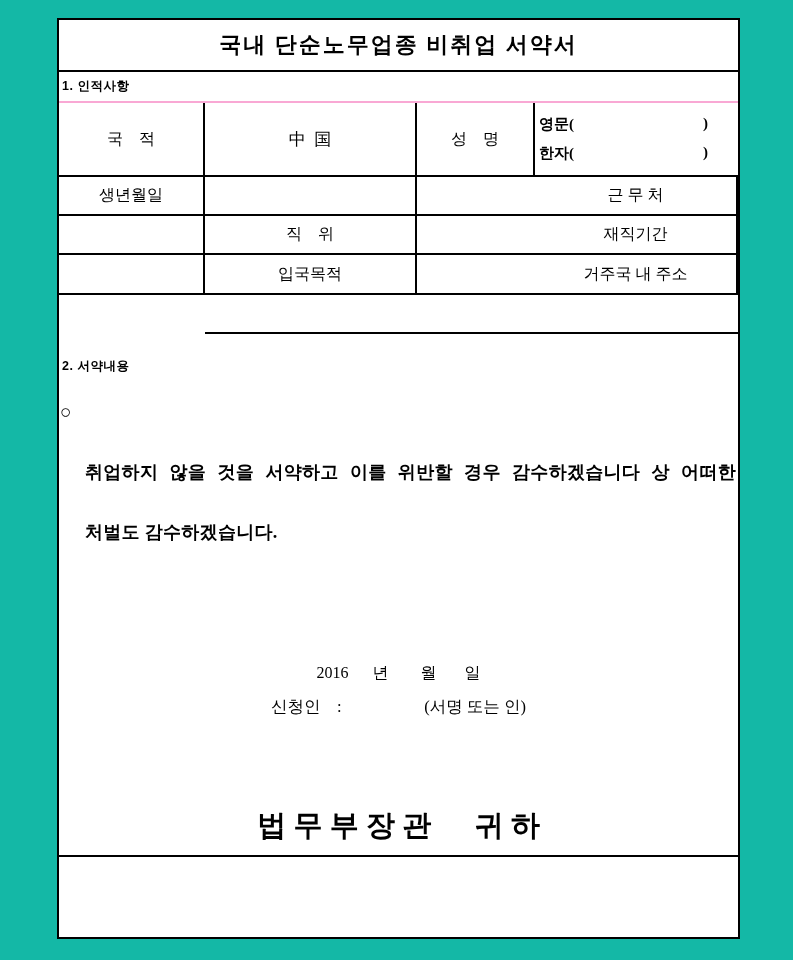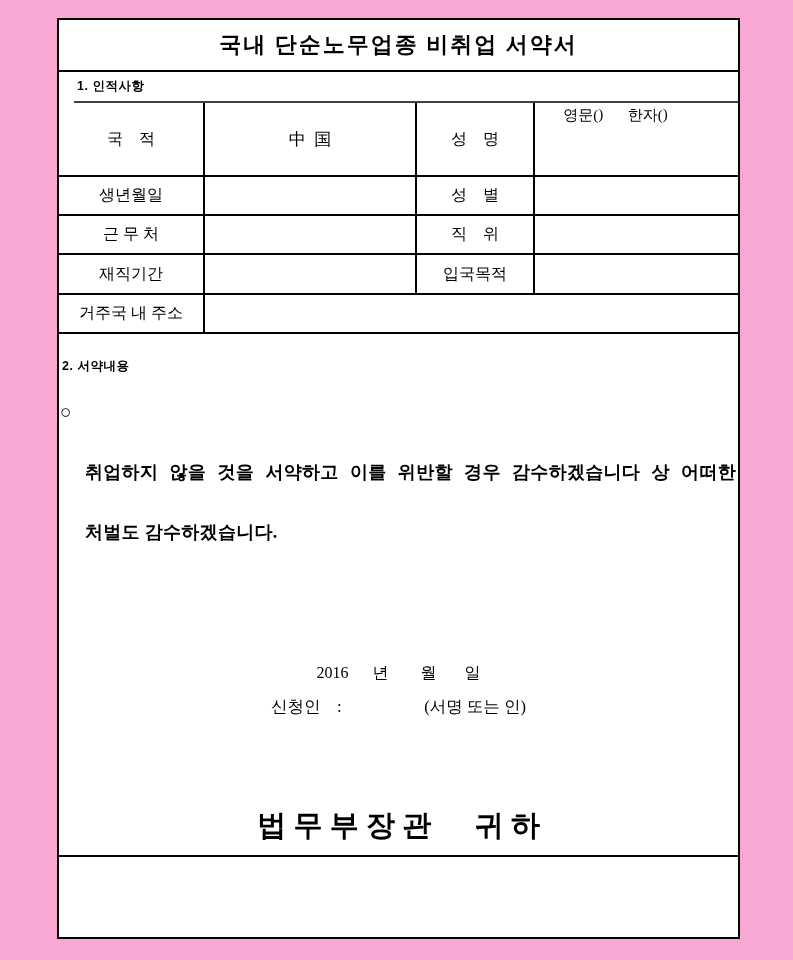--- a/index.html
+++ b/index.html
@@ -5,21 +5,21 @@
   html, body { margin: 0; padding: 0; }
   body {
     width: 793px; height: 960px;
     background: #ffffff;
     font-family: "Liberation Serif", "DejaVu Serif", serif;
     color: #000000;
   }
   .page {
     position: relative;
     width: 793px; height: 960px;
-    background: #f9a8d4;
+    background: #14b8a6;
     overflow: hidden;
   }
   .form {
     position: absolute;
     left: 57px; top: 18px;
     width: 683px; height: 921px;
     border: 2px solid #000;
     box-sizing: border-box;
     display: flex;
     flex-direction: column;
@@ -34,26 +34,25 @@
     justify-content: center;
   }
   .title-text {
     font-size: 22px;
     font-weight: bold;
     letter-spacing: 2px;
     white-space: pre;
   }
   .sec-heading-row {
     height: 31px;
-    border-bottom: 2px solid #404040;
+    border-bottom: 2px solid #f9a8d4;
     box-sizing: border-box;
     display: flex;
     align-items: center;
     padding-left: 3px;
-    margin-left: 15px;
   }
   .sec-heading-text {
     font-family: "Liberation Sans", "DejaVu Sans", sans-serif;
     font-weight: bold;
     font-size: 12.5px;
     letter-spacing: 0.5px;
     white-space: pre;
   }
   .info-grid {
     display: grid;
@@ -67,25 +66,26 @@
     display: flex;
     align-items: center;
     justify-content: center;
     font-size: 16px;
     white-space: pre;
     overflow: hidden;
   }
   .cell.no-right { border-right: none; }
   .cell.value-cn { font-size: 17px; }
   .cell.name-value {
-    flex-direction: row;
+    flex-direction: column;
     align-items: stretch;
     justify-content: space-evenly;
-    padding: 3px 46px 3px 4px;
+    padding: 3px 30px 3px 4px;
     font-size: 15px;
+    font-weight: bold;
   }
   .name-line {
     display: flex;
     justify-content: space-between;
     white-space: pre;
   }
   .addr-value { grid-column: 2 / 5; }
   .pledge-area {
     position: relative;
     height: 523px;
@@ -172,21 +172,20 @@
           <span>)</span>
         </div>
         <div class="name-line">
           <span>한자(</span>
           <span>)</span>
         </div>
       </div>
 
       <div class="cell">생년월일</div>
       <div class="cell"></div>
-      <div class="cell">성    별</div>
       <div class="cell no-right"></div>
 
       <div class="cell">근 무 처</div>
       <div class="cell"></div>
       <div class="cell">직    위</div>
       <div class="cell no-right"></div>
 
       <div class="cell">재직기간</div>
       <div class="cell"></div>
       <div class="cell">입국목적</div>

